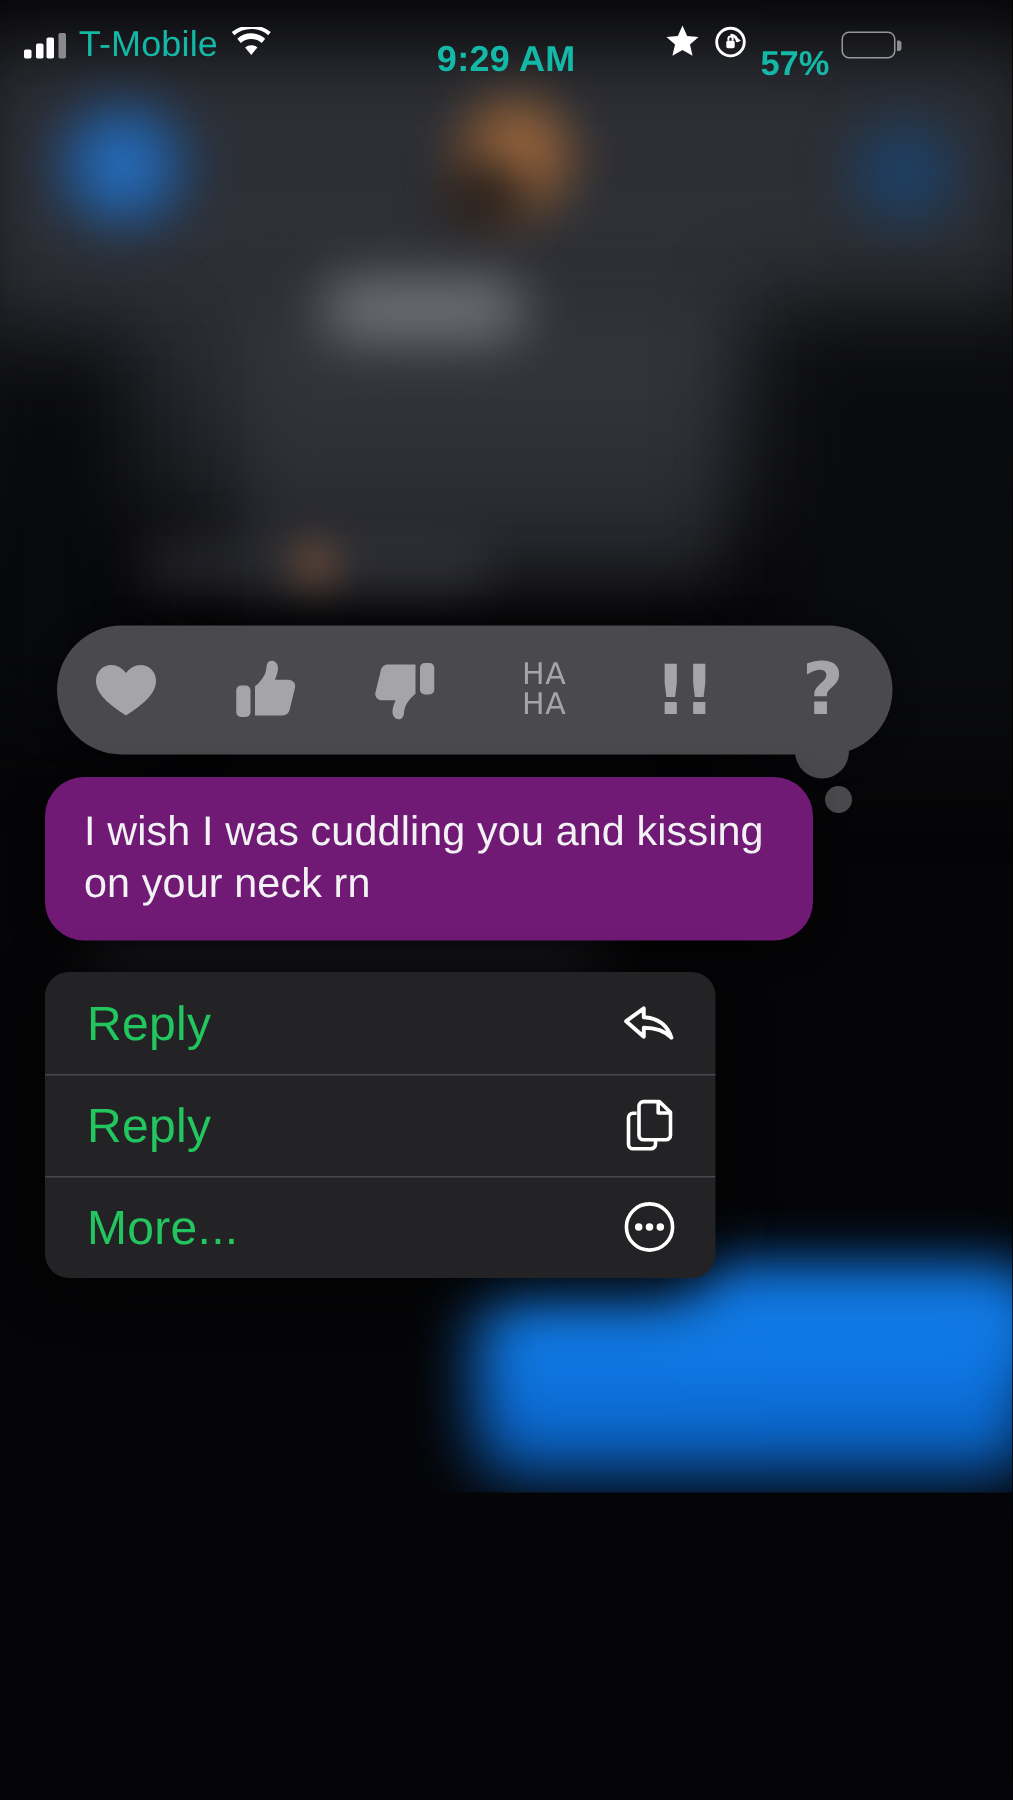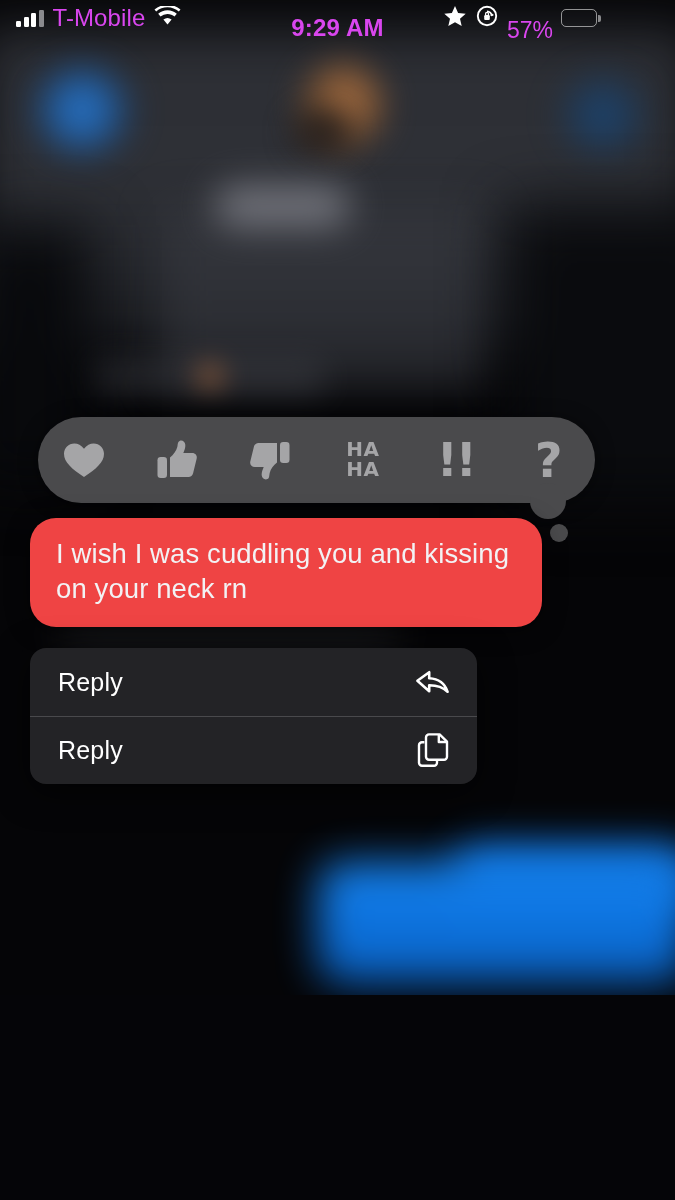--- a/index.html
+++ b/index.html
@@ -79,66 +79,66 @@
     position:absolute; left:455px; top:845px; width:240px; height:66px;
     border-radius:24px; background:#1178e6; filter:blur(20px); opacity:.9;
   }
   .bg-bottom{
     position:absolute; left:0; top:995px; width:675px; height:205px;
     background:#050508;
   }
 
   
   #statusbar{
-    position:absolute; left:0; top:0; width:611px; height:36px;
+    position:absolute; left:0; top:12px; width:611px; height:36px;
     display:flex; align-items:center; z-index:60;
-    color:#d946ef;
+    color:#14b8a6;
   }
   .sb-left{ position:absolute; left:16px; display:flex; align-items:center; gap:9px; }
   .sb-center{ position:absolute; left:0; width:675px; text-align:center;
               font-size:24px; font-weight:600; letter-spacing:.2px;margin-top:20px; }
   .sb-right{ position:absolute; right:14px; display:flex; align-items:center; gap:8px; }
   .carrier{ font-size:24px; font-weight:500; letter-spacing:.1px; }
   .bars{ display:flex; align-items:flex-end; gap:2.5px; height:17px; }
   .bars i{ display:block; width:5px; background:#fff; border-radius:1.2px; }
   .bars i:nth-child(1){ height:6px; }
   .bars i:nth-child(2){ height:10px; }
   .bars i:nth-child(3){ height:14px; }
   .bars i:nth-child(4){ height:17px; background:#8a8a8e; }
-  .batt-pct{ font-size:23px; font-weight:400;margin-top:24px; }
+  .batt-pct{ font-size:23px; font-weight:700;margin-top:24px; }
   .battery{ position:relative; width:36px; height:18px; border-radius:5px;
             border:1.8px solid rgba(255,255,255,.55); padding:1.6px; }
   .battery .lvl{ height:100%; width:57%; background:#fcd11a; border-radius:2.6px; }
   .battery:after{ content:""; position:absolute; right:-4.5px; top:5px;
                   width:2.6px; height:7px; background:rgba(255,255,255,.5); border-radius:0 2px 2px 0; }
 
   
   #tapbar{
     position:absolute; left:38px; top:417px; width:557px; height:86px;
     background:#4a4a4c; border-radius:43px; z-index:40;
     display:flex; align-items:center; justify-content:space-around;
     box-shadow:0 2px 18px rgba(0,0,0,.5);
   }
   .tap{ width:74px; height:74px; display:flex; align-items:center;
         justify-content:center; color:#a5a5a7; }
   .tail1{ position:absolute; left:530px; top:483px; width:36px; height:36px;
           border-radius:50%; background:#4a4a4c; z-index:40; }
   .tail2{ position:absolute; left:550px; top:524px; width:18px; height:18px;
           border-radius:50%; background:#4a4a4c; z-index:40; }
-  .haha{ font-size:20px; font-weight:700; line-height:.98; letter-spacing:.5px;
+  .haha{ font-size:20px; font-weight:400; line-height:.98; letter-spacing:.5px;
          text-align:center; font-family:"DejaVu Sans", sans-serif; }
   .bang{ font-size:46px; font-weight:900; letter-spacing:-2px; line-height:1;
          font-family:"DejaVu Sans", sans-serif; }
   .qmark{ font-size:48px; font-weight:900; line-height:1;
           font-family:"DejaVu Sans", sans-serif; }
 
   
   #bubble{
     position:absolute; left:30px; top:518px; width:512px; min-height:98px;
-    background:#ef4444; border-radius:26px; z-index:45;
+    background:#701a75; border-radius:26px; z-index:45;
     padding:19px 26px 21px 26px;
     box-shadow:0 3px 22px rgba(0,0,0,.55);
   }
   #bubble .txt{
     color:#f2f2f4; font-size:27.5px; line-height:1.26; font-weight:400;
     letter-spacing:.1px;
   }
 
   
   #ctxmenu{
@@ -147,21 +147,21 @@
     box-shadow:0 8px 34px rgba(0,0,0,.65);
   }
   .mi{
     position:relative; height:68px; display:flex; align-items:center;
     justify-content:space-between; padding:0 24px 0 28px;
   }
   .mi + .mi:before{
     content:""; position:absolute; left:0; right:0; top:0; height:1px;
     background:#49494c;
   }
-  .mi .lbl{ color:#ffffff; font-size:25px; font-weight:400; letter-spacing:.2px; }
+  .mi .lbl{ color:#22c55e; font-size:32px; font-weight:400; letter-spacing:.2px; }
   .mi .ic{ width:40px; height:40px; display:flex; align-items:center;
            justify-content:center; color:#fff; }
 </style>
 </head>
 <body>
 
 <div id="backdrop">
   <div class="bg-header"></div>
   <div class="bg-card"></div>
   <div class="bg-avatar"></div>
@@ -281,13 +281,24 @@
     <span class="ic">
       <svg width="34" height="36" viewBox="0 0 34 36">
         <path d="M13 2.4h10.6L31 9.6v15.2a3 3 0 01-3 3h-15a3 3 0 01-3-3V5.4a3 3 0 013-3z" fill="none" stroke="#fff" stroke-width="2.4" stroke-linejoin="round"></path>
         <path d="M22.8 2.8v7.2h7.6" fill="none" stroke="#fff" stroke-width="2.4" stroke-linejoin="round"></path>
         <path d="M21 28.2v2.6a3 3 0 01-3 3H6a3 3 0 01-3-3V13.2a3 3 0 013-3h2.4" fill="none" stroke="#fff" stroke-width="2.4" stroke-linejoin="round"></path>
       </svg>
     </span>
   </div>
 
 
+  <div class="mi">
+    <span class="lbl">More...</span>
+    <span class="ic">
+      <svg width="36" height="36" viewBox="0 0 36 36">
+        <circle cx="18" cy="18" r="15.4" fill="none" stroke="#fff" stroke-width="2.4"></circle>
+        <circle cx="10.8" cy="18" r="2.5" fill="#fff"></circle>
+        <circle cx="18" cy="18" r="2.5" fill="#fff"></circle>
+        <circle cx="25.2" cy="18" r="2.5" fill="#fff"></circle>
+      </svg>
+    </span>
+  </div>
 </div>
 
 </body></html>

